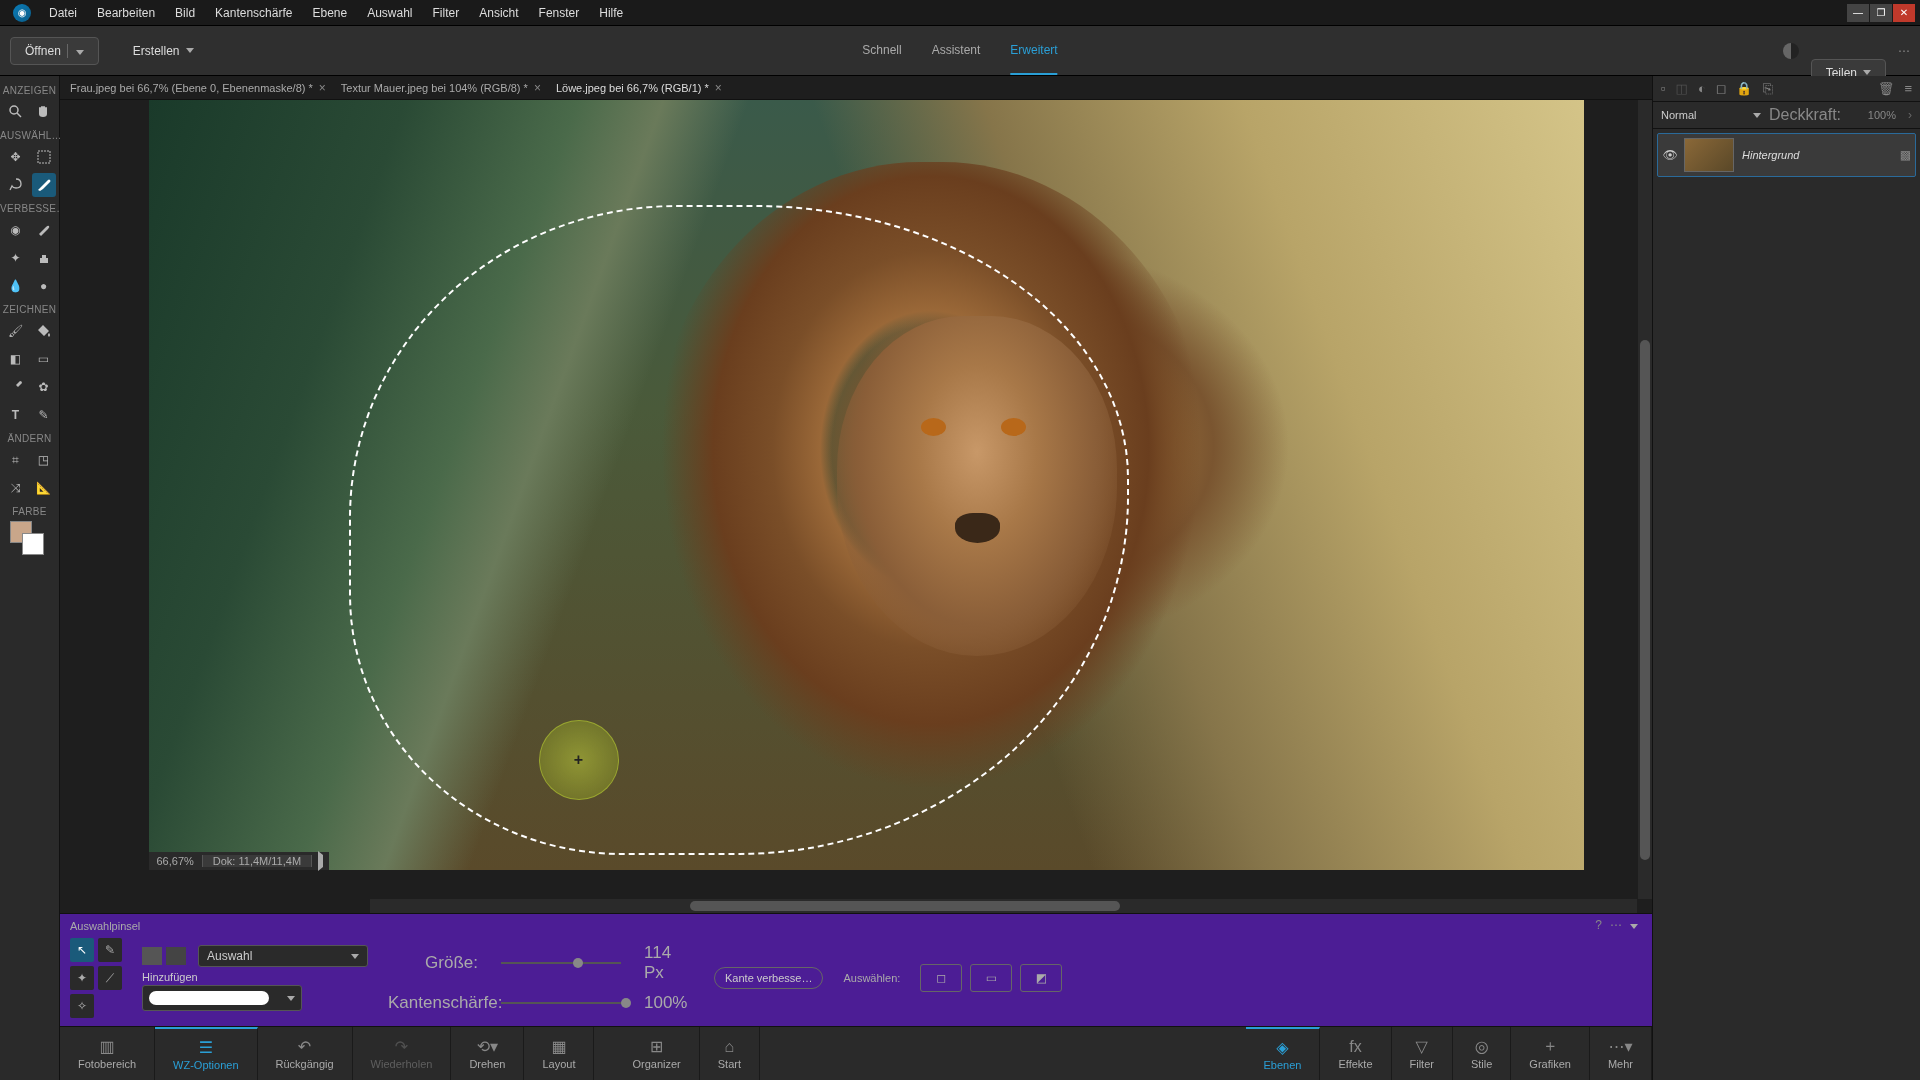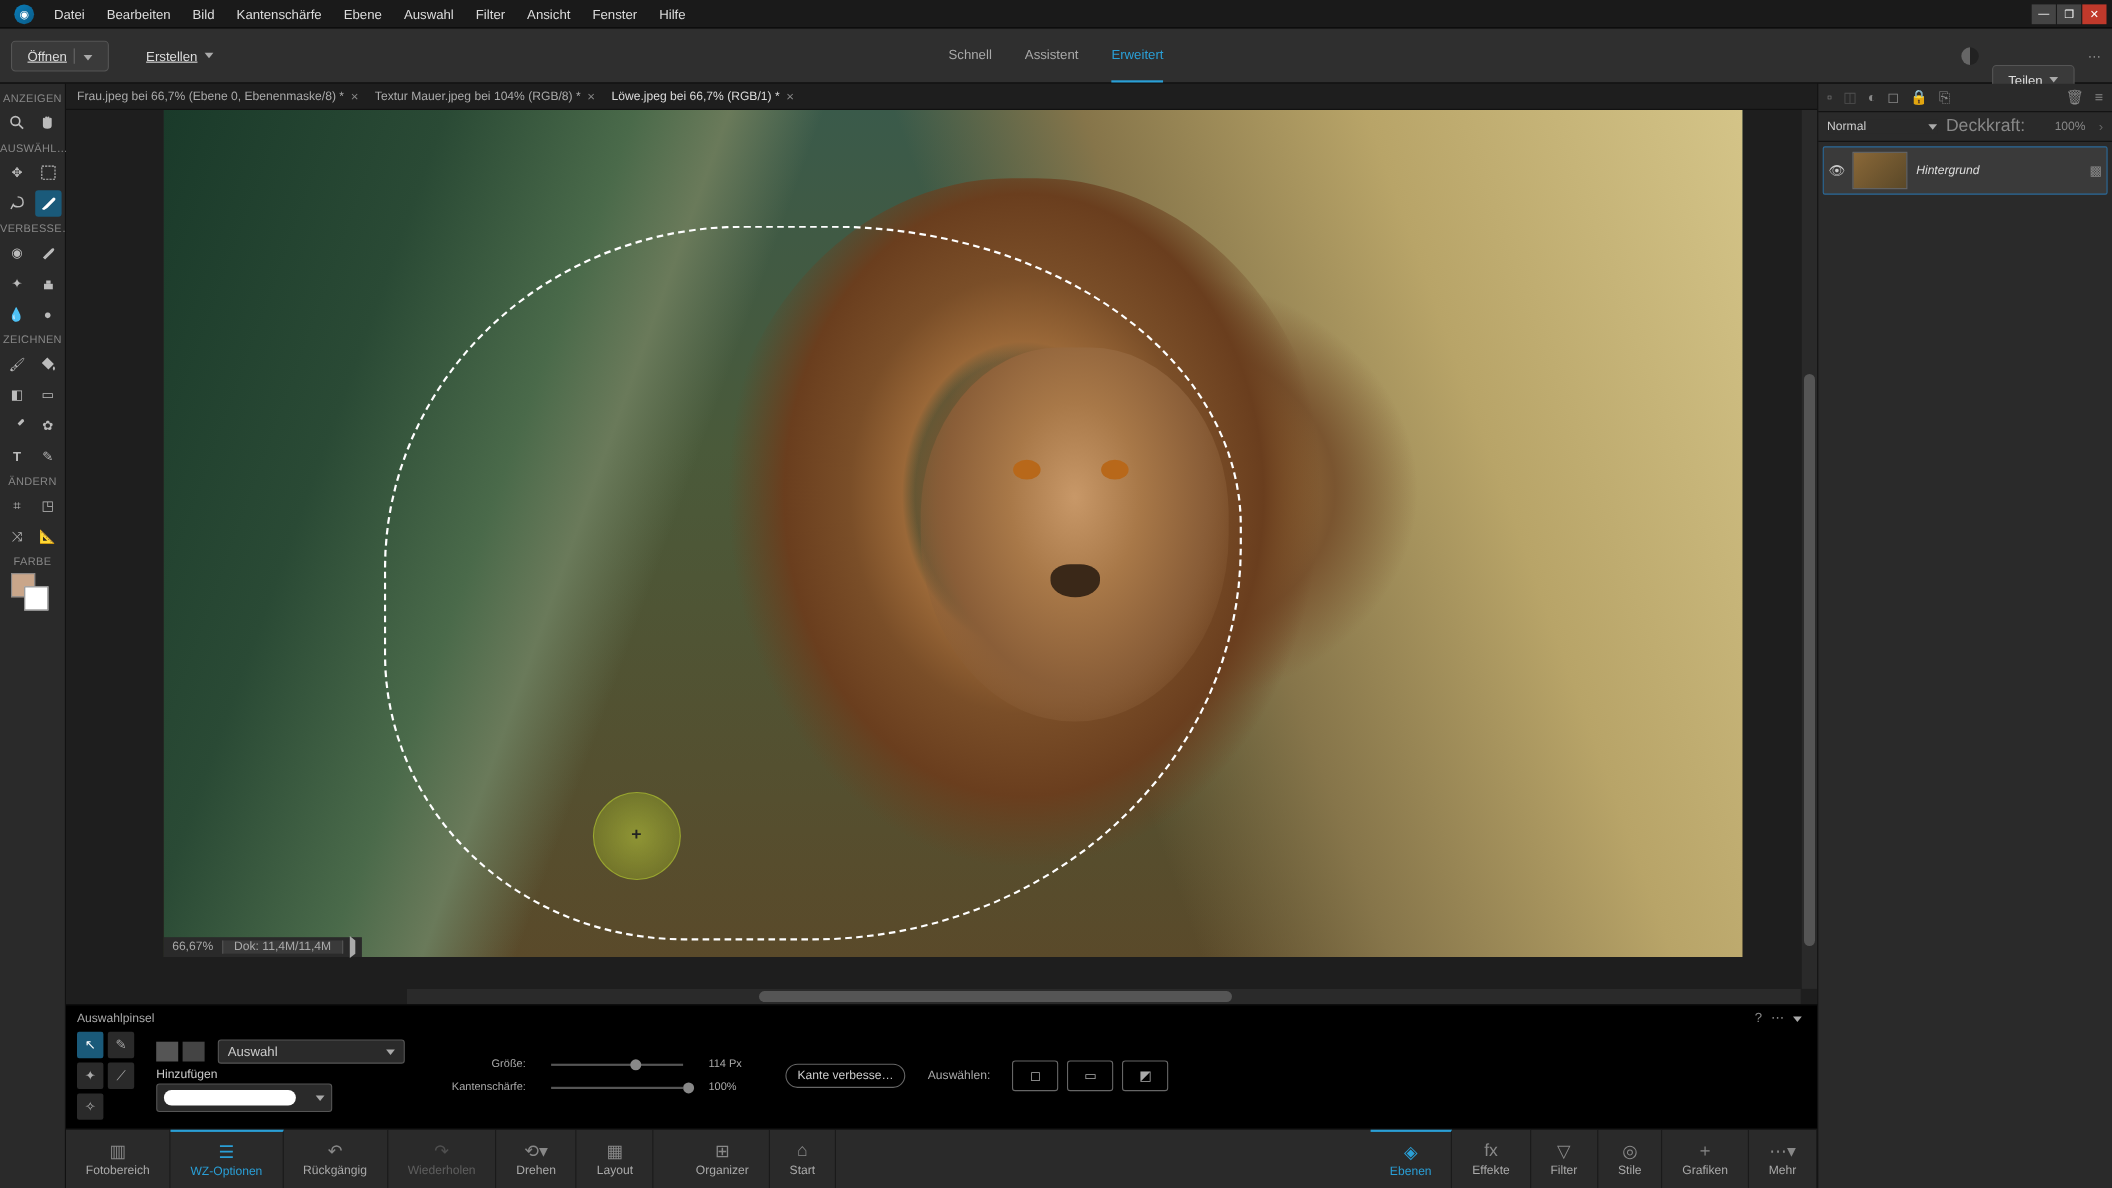--- a/index.html
+++ b/index.html
@@ -4,21 +4,21 @@
 <style>
 * { margin: 0; padding: 0; box-sizing: border-box; font-family: "Segoe UI", Arial, sans-serif; }
 body { background: #2a2a2a; color: #ccc; font-size: 12px; width: 1920px; height: 1080px; overflow: hidden; display: flex; flex-direction: column; }
 .menubar { background: #1a1a1a; height: 26px; display: flex; align-items: center; padding: 0 5px; border-bottom: 1px solid #000; }
 .app-icon { width: 18px; height: 18px; background: linear-gradient(135deg,#0a7cb8,#0a5c88); border-radius: 50%; margin: 0 8px; display:flex; align-items:center; justify-content:center; font-size:10px; color:#fff;}
 .menubar-item { padding: 0 10px; color: #ddd; cursor: pointer; }
 .window-controls { margin-left: auto; display: flex; gap: 0; }
 .wc { width: 22px; height: 18px; background: #444; display:flex; align-items:center; justify-content:center; color:#fff; font-size:10px; margin-left:1px;}
 .wc.close { background: #c0392b; }
 .topbar { background: #2f2f2f; height: 50px; display: flex; align-items: center; padding: 0 10px; border-bottom: 1px solid #000; }
-.btn-open, .btn-create { background: #3a3a3a; border: 1px solid #555; color: #ddd; padding: 6px 14px; border-radius: 4px; cursor: pointer; display:flex; align-items:center; gap:6px;text-decoration:underline;}
+.btn-open, .btn-create { background: #3a3a3a; border: 1px solid #555; color: #ddd; padding: 6px 14px; border-radius: 4px; cursor: pointer; display:flex; align-items:center; gap:6px;}
 .btn-create { margin-left: 20px; background: transparent; border: none; }
 .modes { position:absolute; left:50%; transform:translateX(-50%); display: flex; gap: 30px; }
 .mode-tab { color: #aaa; cursor: pointer; padding: 16px 0; }
 .mode-tab.active { color: #2a9fd6; border-bottom: 2px solid #2a9fd6; }
 .top-right { margin-left: auto; display: flex; align-items: center; gap: 12px; }
 .theme-icon { width:16px; height:16px; border-radius:50%; background: linear-gradient(90deg,#666 50%,#222 50%);}
 .btn-share { background: #3a3a3a; border: 1px solid #555; color: #ddd; padding: 6px 14px; border-radius: 4px; cursor:pointer; display:flex; align-items:center; gap:6px;margin-top:44px;}
 .main { flex: 1; display: flex; overflow: hidden; }
 .left-tools { width: 60px; background: #2a2a2a; border-right: 1px solid #111; display: flex; flex-direction: column; padding: 5px 0; }
 .tool-label { font-size: 10px; color: #888; text-align: center; padding: 4px 0 2px; letter-spacing: 0.3px;}
@@ -71,35 +71,35 @@
 .blend-row { display:flex; align-items:center; padding: 4px 8px; gap:8px; border-bottom:1px solid #111;}
 .blend-select { background:#2a2a2a; border:none; color:#ccc; flex:0 0 100px; font-size:11px; display:flex; align-items:center; justify-content:space-between;}
 .opacity-label { color:#888; font-size:16px;}
 .opacity-val { color:#888; font-size:11px; margin-left:auto;}
 .layer-list { flex:1; padding:4px;}
 .layer-item { display:flex; align-items:center; background:#3a3a3a; padding:4px; border:1px solid #2a6a9a; border-radius:2px;}
 .layer-vis { width:16px; height:16px; margin-right:6px; display:flex; align-items:center; justify-content:center;}
 .layer-thumb { width:50px; height:34px; background: linear-gradient(135deg,#8a6838,#5a4828); border:1px solid #666; margin-right:8px;}
 .layer-name { font-style: italic; color:#ddd; font-size:11px;text-align:center;}
 .layer-lock { margin-left:auto; color:#888;}
-.tool-options { background:#000000; border-top:1px solid #111; padding:4px 10px 8px; }
+.tool-options { background:#4c1d95; border-top:1px solid #111; padding:4px 10px 8px; }
 .to-title { font-size:11px; color:#aaa; padding:2px 0 6px;}
 .to-header { position:absolute; right:14px; display:flex; gap:8px; align-items:center;}
 .to-body { display:flex; align-items:center; gap:20px;}
 .to-col1 { display:flex; flex-direction:column; gap:4px;}
 .to-row { display:flex; gap:4px;}
 .to-btn { width:24px; height:24px; background:#2a2a2a; display:flex; align-items:center; justify-content:center; color:#aaa; cursor:pointer; border-radius:2px;}
 .to-btn.active { background:#1a5a7a; color:#fff;}
 .to-stack-icons { display:flex; gap:4px;}
 .to-stack-icon { width:20px; height:18px; background:#444; cursor:pointer;}
 .to-select-drop { width:170px; background:#2a2a2a; border:1px solid #555; padding:3px 8px; color:#ccc; display:flex; justify-content:space-between; align-items:center; border-radius:3px;}
 .to-add-label { font-size:11px; color:#ccc; margin-top:4px;}
 .brush-preview { width:160px; height:26px; background:#2a2a2a; border:1px solid #555; border-radius:3px; display:flex; align-items:center; padding:0 6px; margin-top:2px;}
 .brush-stroke { width:120px; height:14px; background:#fff; border-radius:7px;}
-.slider-row { display:flex; align-items:center; gap:23px; font-size:10px; color:#aaa;}
+.slider-row { display:flex; align-items:center; gap:23px; font-size:17px; color:#aaa;}
 .slider-label { width:90px; text-align:right;}
 .slider-track { width:120px; height:2px; background:#555; position:relative;}
 .slider-thumb { width:10px; height:10px; background:#888; border-radius:50%; position:absolute; top:-4px;}
 .slider-val { width:50px;}
 .refine-btn { border:1px solid #666; padding:4px 10px; border-radius:12px; color:#ccc; font-size:11px; cursor:pointer;}
 .select-label { font-size:11px; color:#aaa;}
 .select-icons { display:flex; gap:8px;}
 .sel-icon { width:42px; height:28px; border:1px solid #666; border-radius:3px; display:flex; align-items:center; justify-content:center; color:#aaa; cursor:pointer;}
 .bottom-bar { background:#2a2a2a; border-top:1px solid #111; height:54px; display:flex;}
 .bb-item { display:flex; flex-direction:column; align-items:center; justify-content:center; padding:0 18px; gap:2px; cursor:pointer; border-right:1px solid #1a1a1a;}

